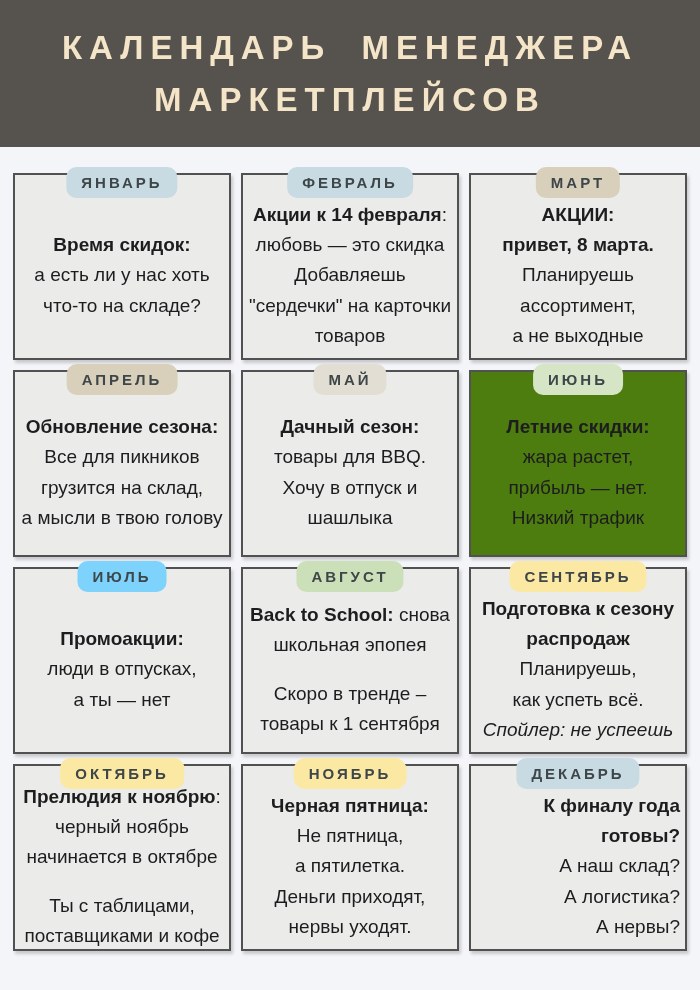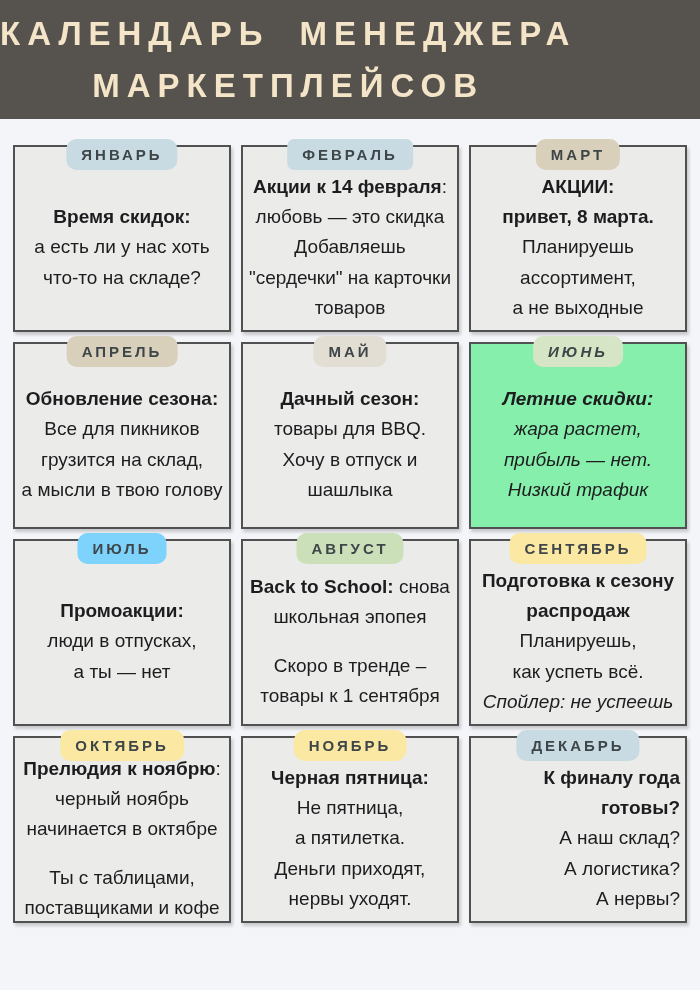--- a/index.html
+++ b/index.html
@@ -7,24 +7,25 @@
     padding: 0;
   }
   body {
     width: 700px;
     height: 990px;
     background: #f4f5f9;
     font-family: "Liberation Sans", "DejaVu Sans", sans-serif;
     overflow: hidden;
   }
   .header {
-    height: 119px;
+    height: 147px;
     background: #56524d;
     display: flex;
     align-items: center;
+    justify-content: center;
   }
   .header-title {
     margin: 0;
     color: #f4e5c8;
     font-size: 33px;
     font-weight: 700;
     letter-spacing: 7px;
     word-spacing: 14px;
     line-height: 1.55;
     text-align: center;
@@ -97,21 +98,21 @@
       <span class="month-badge" style="background: rgb(200, 219, 226); color: rgb(62, 70, 73);">ЯНВАРЬ</span>
       <div class="card-content" style="color: rgb(29, 29, 31);">
         <p class="para">
           <span class="line"><span class="seg b">Время скидок:</span></span>
           <span class="line"><span class="seg">а есть ли у нас хоть</span></span>
           <span class="line"><span class="seg">что-то  на складе?</span></span>
         </p>
       </div>
     </div>
     <div class="month-card" style="background: rgb(235, 235, 233); border-color: rgb(81, 81, 81);">
-      <span class="month-badge" style="background: rgb(200, 219, 226); color: rgb(62, 70, 73); border-radius: 7px;">ФЕВРАЛЬ</span>
+      <span class="month-badge" style="background: rgb(200, 219, 226); color: rgb(62, 70, 73);">ФЕВРАЛЬ</span>
       <div class="card-content" style="color: rgb(29, 29, 31);">
         <p class="para">
           <span class="line"><span class="seg b">Акции к 14 февраля</span><span class="seg">:</span></span>
           <span class="line"><span class="seg">любовь — это скидка</span></span>
           <span class="line"><span class="seg">Добавляешь</span></span>
           <span class="line"><span class="seg">"сердечки" на карточки</span></span>
           <span class="line"><span class="seg">товаров</span></span>
         </p>
       </div>
     </div>
@@ -142,21 +143,21 @@
       <span class="month-badge" style="background: rgb(226, 222, 211); color: rgb(62, 70, 73);">МАЙ</span>
       <div class="card-content" style="color: rgb(29, 29, 31);">
         <p class="para">
           <span class="line"><span class="seg b">Дачный сезон:</span></span>
           <span class="line"><span class="seg">товары для BBQ.</span></span>
           <span class="line"><span class="seg">Хочу в отпуск и</span></span>
           <span class="line"><span class="seg">шашлыка</span></span>
         </p>
       </div>
     </div>
-    <div class="month-card" style="background: #86efac; border-color: rgb(81, 81, 81); font-style: italic;">
+    <div class="month-card" style="background: #4d7c0f; border-color: rgb(81, 81, 81);">
       <span class="month-badge" style="background: rgb(213, 229, 197); color: rgb(62, 70, 73);">ИЮНЬ</span>
       <div class="card-content" style="color: rgb(29, 29, 31);">
         <p class="para">
           <span class="line"><span class="seg b">Летние скидки:</span></span>
           <span class="line"><span class="seg">жара растет,</span></span>
           <span class="line"><span class="seg">прибыль — нет.</span></span>
           <span class="line"><span class="seg">Низкий трафик</span></span>
         </p>
       </div>
     </div>

